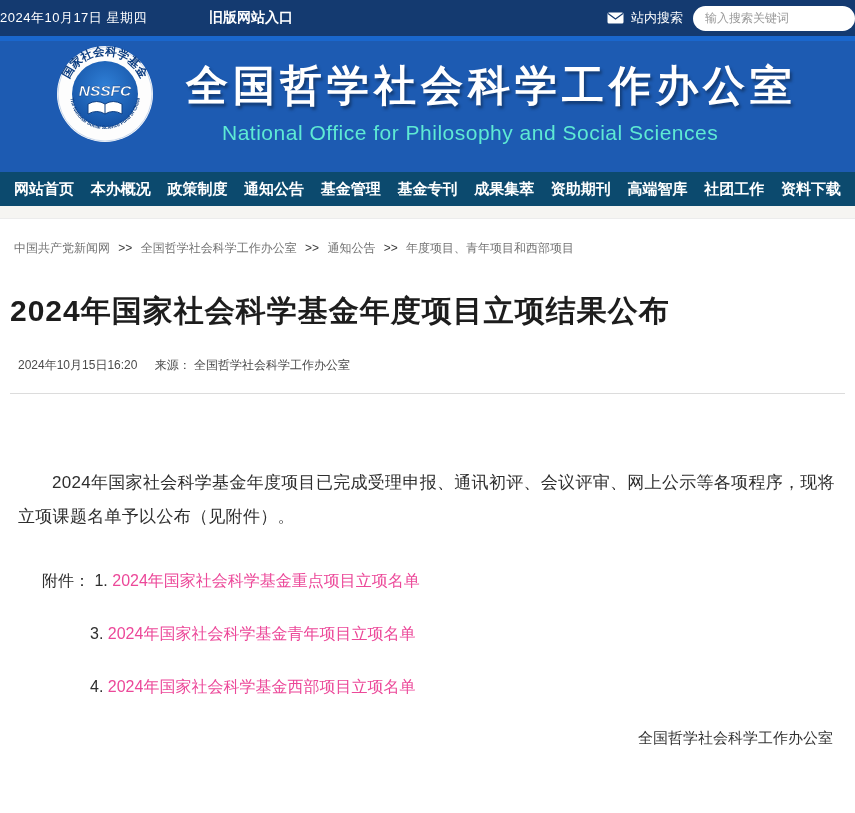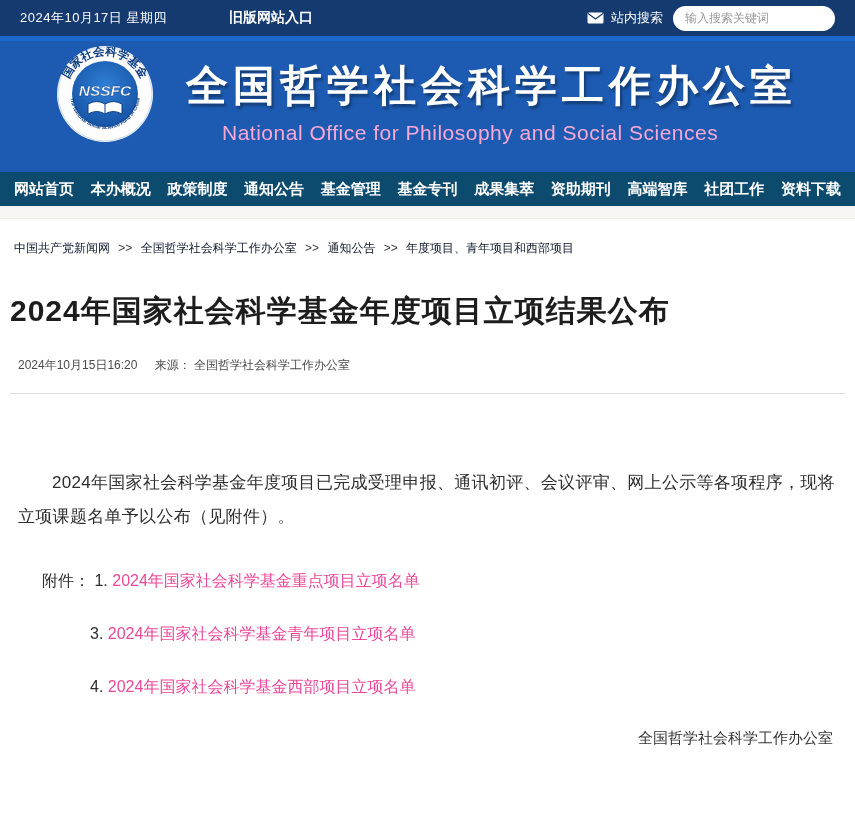--- a/index.html
+++ b/index.html
@@ -6,21 +6,21 @@
   html,body { width:855px; }
   body {
     height:813px; overflow:hidden; background:#ffffff;
     font-family:"Liberation Sans","DejaVu Sans",sans-serif;
     color:#2e2e2e;
   }
 
   
   .topbar {
     height:36px; background:#143a70; color:#fff;
-    display:flex; align-items:center; padding:0 20px; font-size:13px;
+    display:flex; align-items:center; padding:0 0; font-size:13px;
   }
   .topbar .date { letter-spacing:0.5px; }
   .topbar .old-site { font-weight:bold; font-size:14px; margin-left:62px; color:#fff; text-decoration:none; cursor:pointer; }
   .topbar .right { margin-left:auto; display:flex; align-items:center; }
   .topbar .env { width:17px; height:12px; margin-right:7px; display:block; }
   .topbar .search-label { font-size:13px; margin-right:10px; }
   .search-pill { display:flex; height:25px; width:162px; border-radius:13px; overflow:hidden; }
   .search-pill input {
     flex:1; border:none; outline:none; padding:0 12px; font-size:12px;
     color:#333; background:#fff; font-family:inherit;
@@ -31,36 +31,36 @@
 
   
   .header { height:131px; background:#1d5bb2; position:relative; }
   .logo { position:absolute; left:57px; top:5px; width:96px; height:96px; }
   .header-text { margin-left:186px; padding-top:17px; }
   .site-title {
     font-size:42px; font-weight:bold; color:#fff; letter-spacing:5px;
     text-shadow:2px 3px 3px rgba(0,0,0,0.35); white-space:nowrap;
   }
   .site-subtitle {
-    margin-top:7px; margin-left:36px; font-size:21px; color:#f9a8d4;
+    margin-top:7px; margin-left:36px; font-size:21px; color:#5eead4;
     letter-spacing:0.5px; white-space:nowrap;
   }
 
   
   .nav {
     height:34px; background:#0c4a6e; display:flex; align-items:center;
     justify-content:space-between; padding:0 14px;
   }
   .nav a { color:#fff; font-weight:bold; font-size:15px; text-decoration:none; cursor:pointer; white-space:nowrap; }
 
   .sub-strip { height:13px; background:#f6f5f2; border-bottom:1px solid #ececec; }
 
   
   .breadcrumb { padding:21px 0 0 14px; font-size:12px; color:#3d3d3d; }
-  .breadcrumb a { color:#0f172a; text-decoration:none; cursor:pointer; }
+  .breadcrumb a { color:#737373; text-decoration:none; cursor:pointer; }
   .breadcrumb .sep { margin:0 5px; color:#3d3d3d; }
 
   
   .article { padding:0 10px; }
   .article-title {
     margin:34px 0 0 0; font-size:30px; font-weight:bold; color:#1d1d1d;
     letter-spacing:1px;
   }
   .article-meta { margin-top:25px; padding-left:8px; font-size:12px; color:#4a4a4a; }
   .article-meta .src-label { margin-left:14px; }

